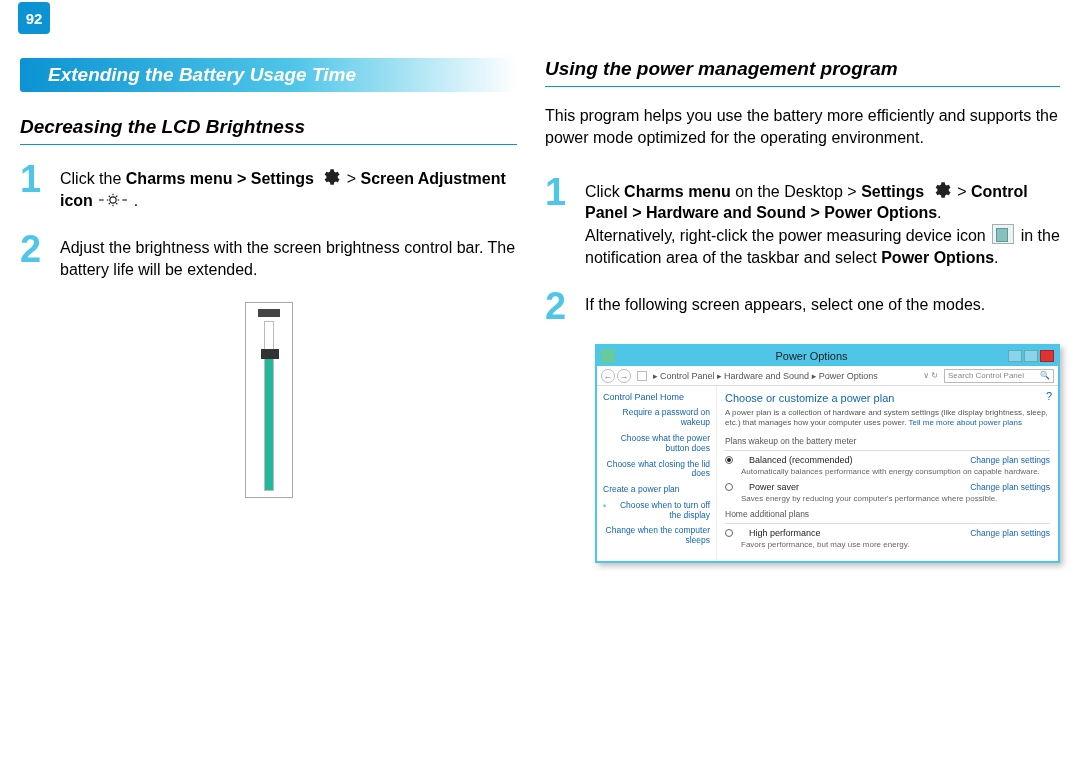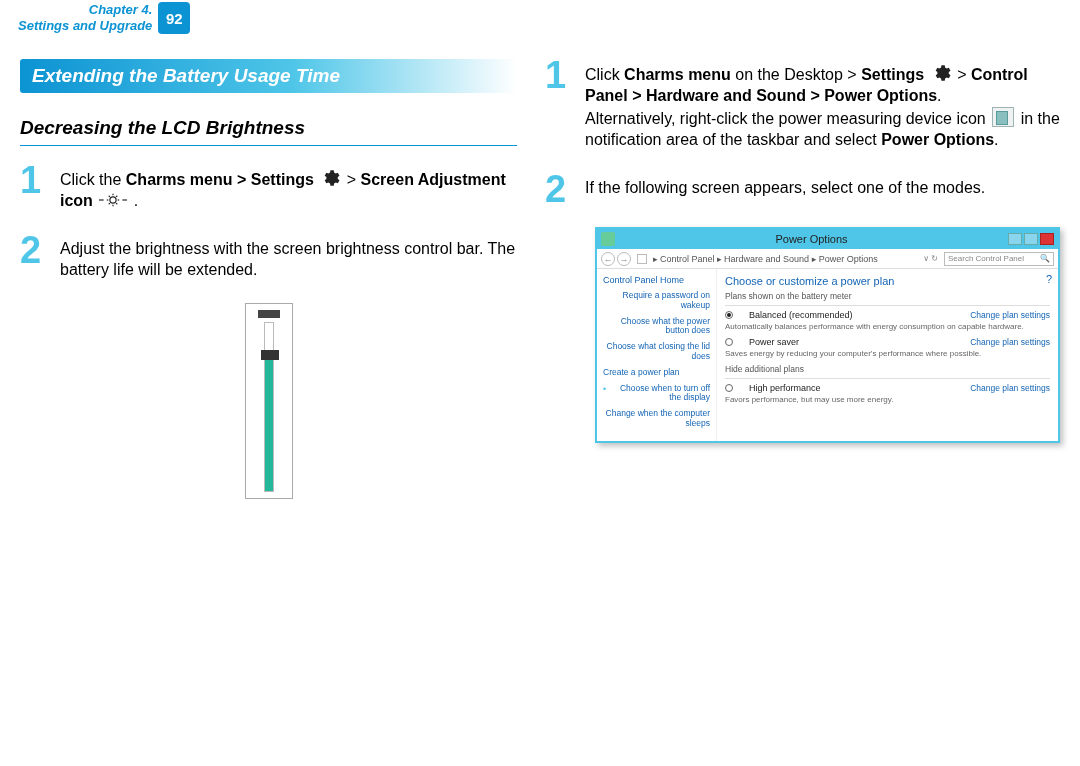--- a/index.html
+++ b/index.html
@@ -54,21 +54,21 @@
     gap: 28px;
     padding: 24px 20px 0 20px;
   }
   .col { flex: 1; }
   .section-bar {
     background: linear-gradient(to right, #0C93D3 0%, #4FC6E8 55%, #ffffff 100%);
     color: #fff;
     font-weight: 700;
     font-style: italic;
     font-size: 19px;
-    padding: 6px 12px;
+    padding: 6px 28px;
     border-radius: 3px;
     margin-bottom: 24px;
   }
   .subheading {
     font-size: 19px;
     font-weight: 700;
     font-style: italic;
     border-bottom: 1px solid #0C93D3;
     padding-bottom: 6px;
     margin-bottom: 18px;
@@ -176,32 +176,28 @@
   .po-main-title { color:#1464b4; font-size:11px; margin-bottom:4px;}
   .po-main-desc { font-size:8px; color:#555; line-height:1.25; margin-bottom:8px;}
   .po-main-desc a{color:#1464b4;}
   .po-section-label { font-size:8.5px; color:#555; margin:4px 0;}
   .po-hr { border-top:1px solid #ddd; margin:2px 0 4px 0;}
   .po-plan-row { display:flex; justify-content:space-between; align-items:flex-start; margin-bottom:2px;}
   .po-plan-left { display:flex; gap:16px; align-items:flex-start;}
   .po-radio { width:8px; height:8px; border:1px solid #666; border-radius:50%; margin-top:1px; position:relative;}
   .po-radio.sel::after{content:"";position:absolute;left:1px;top:1px;width:4px;height:4px;border-radius:50%;background:#222;}
   .po-plan-name { font-size:9px; color:#222;}
-  .po-plan-desc { font-size:8px; color:#666; margin-bottom:6px;}
+  .po-plan-desc { font-size:8px; color:#666; margin-left:16px; margin-bottom:6px;}
   .po-link { color:#1464b4; font-size:8.5px;}
 </style>
 </head>
 <body>
 
 <div class="header">
   <div class="header-right">
-    <div class="chapter-block">
-      <div>Chapter 4.</div>
-      <div>Settings and Upgrade</div>
-    </div>
     <div class="page-badge">92</div>
   </div>
 </div>
 
 <div class="content">
 
   <div class="col">
     <div class="section-bar">Extending the Battery Usage Time</div>
     <div class="subheading">Decreasing the LCD Brightness</div>
 
@@ -242,20 +238,22 @@
     <div class="brightness-slider">
       <div style="width:22px;height:8px;background:#444"></div>
       <div class="slider-track">
         <div class="slider-fill"></div>
         <div class="slider-thumb"></div>
       </div>
     </div>
   </div>
 
   <div class="col">
+    <div class="subheading">Using the power management program</div>
+    <div class="intro">This program helps you use the battery more efficiently and supports the power mode optimized for the operating environment.</div>
 
     <div class="step">
       <div class="step-num">1</div>
       <div class="step-body">
         <span>Click </span><b>Charms menu</b><span> on the Desktop &gt; </span><b>Settings</b>
         <span class="inline-icon gear">
           <svg viewBox="0 0 24 24" width="20" height="20">
               <path fill="#222" d="M12 8a4 4 0 100 8 4 4 0 000-8zm9.4 4a7.4 7.4 0 00-.1-1.2l2.1-1.6-2-3.5-2.5 1a7.5 7.5 0 00-2-1.2l-.4-2.7h-4l-.4 2.7a7.5 7.5 0 00-2 1.2l-2.5-1-2 3.5 2.1 1.6a7.4 7.4 0 000 2.4l-2.1 1.6 2 3.5 2.5-1c.6.5 1.3.9 2 1.2l.4 2.7h4l.4-2.7c.7-.3 1.4-.7 2-1.2l2.5 1 2-3.5-2.1-1.6c.1-.4.1-.8.1-1.2z"></path>
             </svg>
         </span><span> &gt; </span><b>Control Panel &gt; Hardware and Sound &gt; Power Options</b>.<br>
@@ -301,39 +299,42 @@
           <div class="po-side-item">Choose what closing the lid does</div>
           <div class="po-side-item">Create a power plan</div>
           <div class="po-side-item bullet">
               <span>Choose when to turn off the display</span>
             </div>
           <div class="po-side-item">Change when the computer sleeps</div>
         </div>
         <div class="po-main">
           <div class="po-help">?</div>
           <div class="po-main-title">Choose or customize a power plan</div>
-          <div class="po-section-label">Plans shown on the battery meter</div>
+          <div class="po-main-desc">
+            <span>A power plan is a collection of hardware and system settings (like display brightness, sleep, etc.) that manages how your computer uses power. </span><a>Tell me more about power plans</a>
+          </div>
+          <div class="po-section-label">Plans wakeup on the battery meter</div>
           <div class="po-hr"></div>
           <div class="po-plan-row">
             <div class="po-plan-left">
               <div class="po-radio sel"></div>
               <div class="po-plan-name">Balanced (recommended)</div>
             </div>
             <div class="po-link">Change plan settings</div>
           </div>
           <div class="po-plan-desc">Automatically balances performance with energy consumption on capable hardware.</div>
           <div class="po-plan-row">
             <div class="po-plan-left">
               <div class="po-radio"></div>
               <div class="po-plan-name">Power saver</div>
             </div>
             <div class="po-link">Change plan settings</div>
           </div>
           <div class="po-plan-desc">Saves energy by reducing your computer's performance where possible.</div>
-          <div class="po-section-label">Hide additional plans</div>
+          <div class="po-section-label">Home additional plans</div>
           <div class="po-hr"></div>
           <div class="po-plan-row">
             <div class="po-plan-left">
               <div class="po-radio"></div>
               <div class="po-plan-name">High performance</div>
             </div>
             <div class="po-link">Change plan settings</div>
           </div>
           <div class="po-plan-desc">Favors performance, but may use more energy.</div>
         </div>

